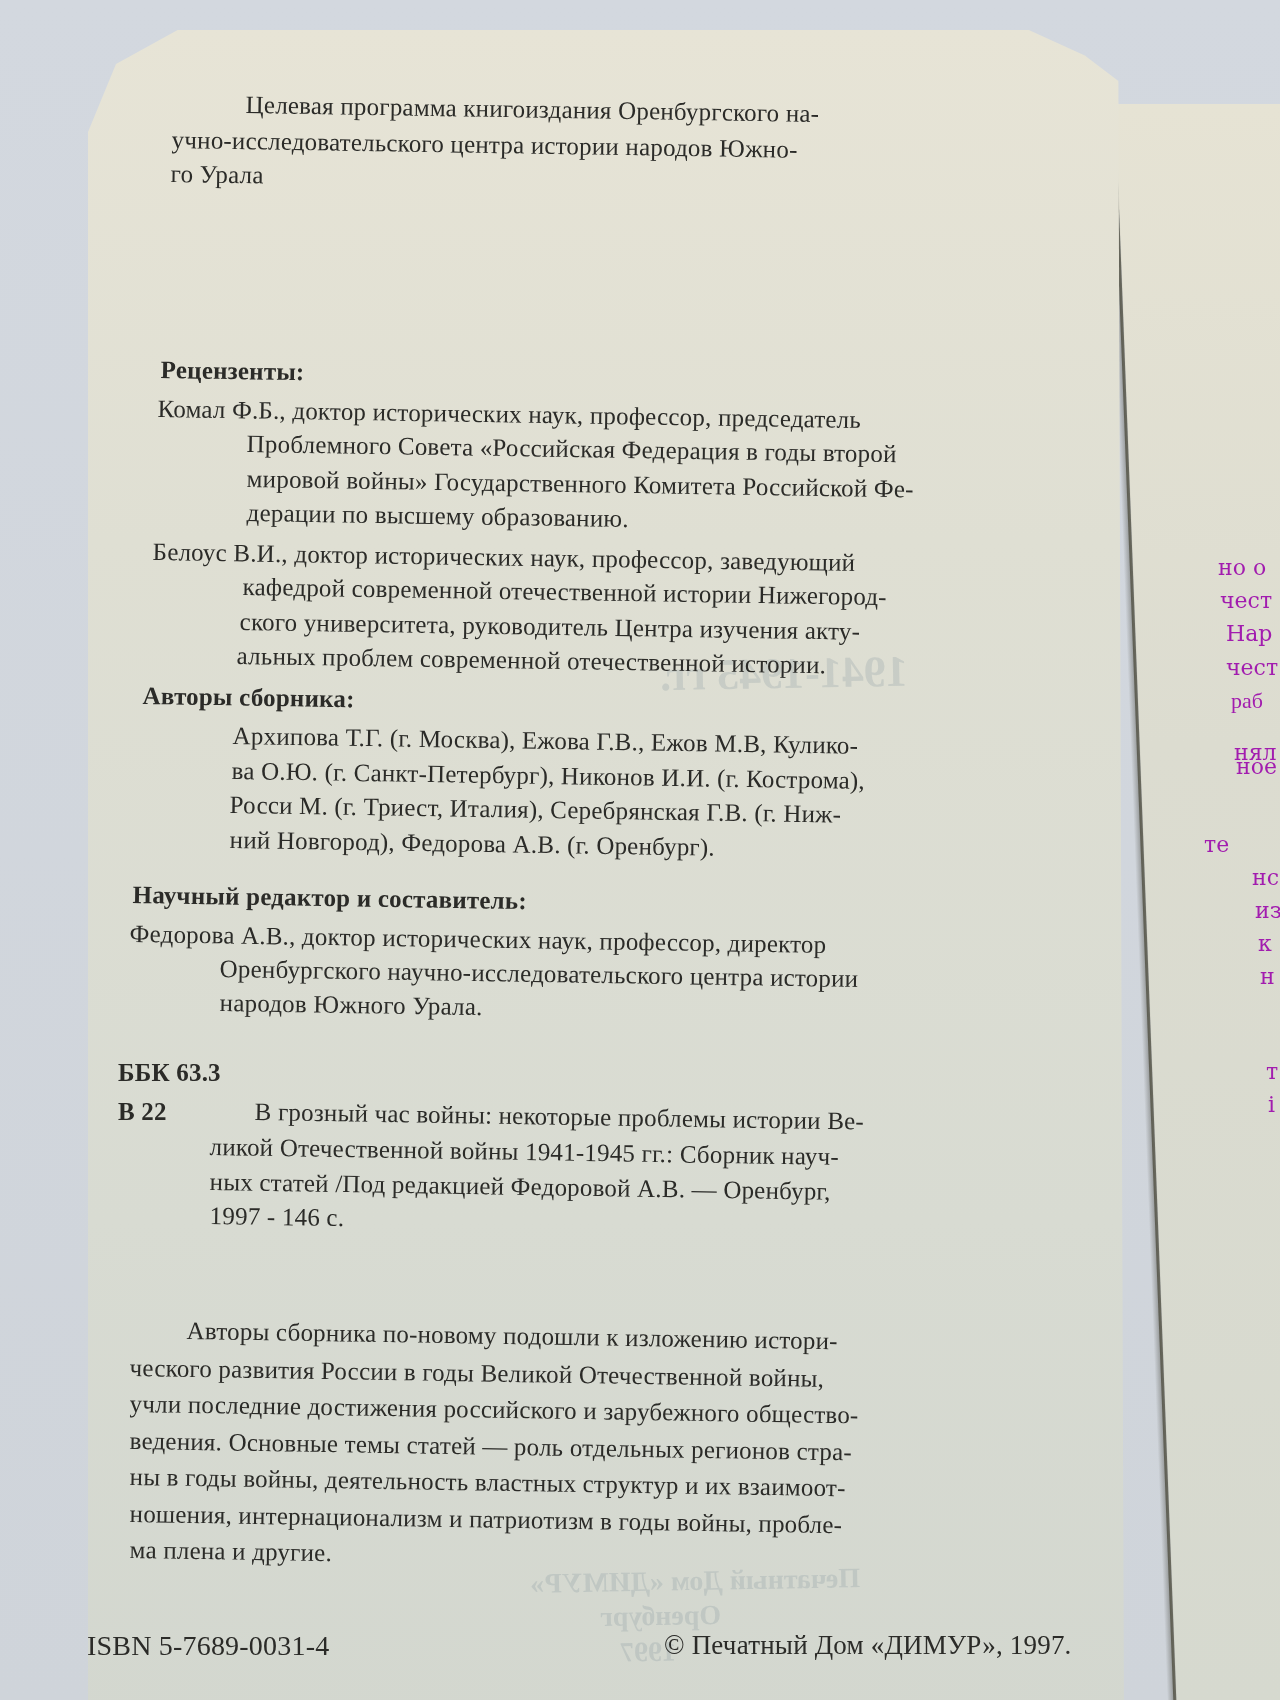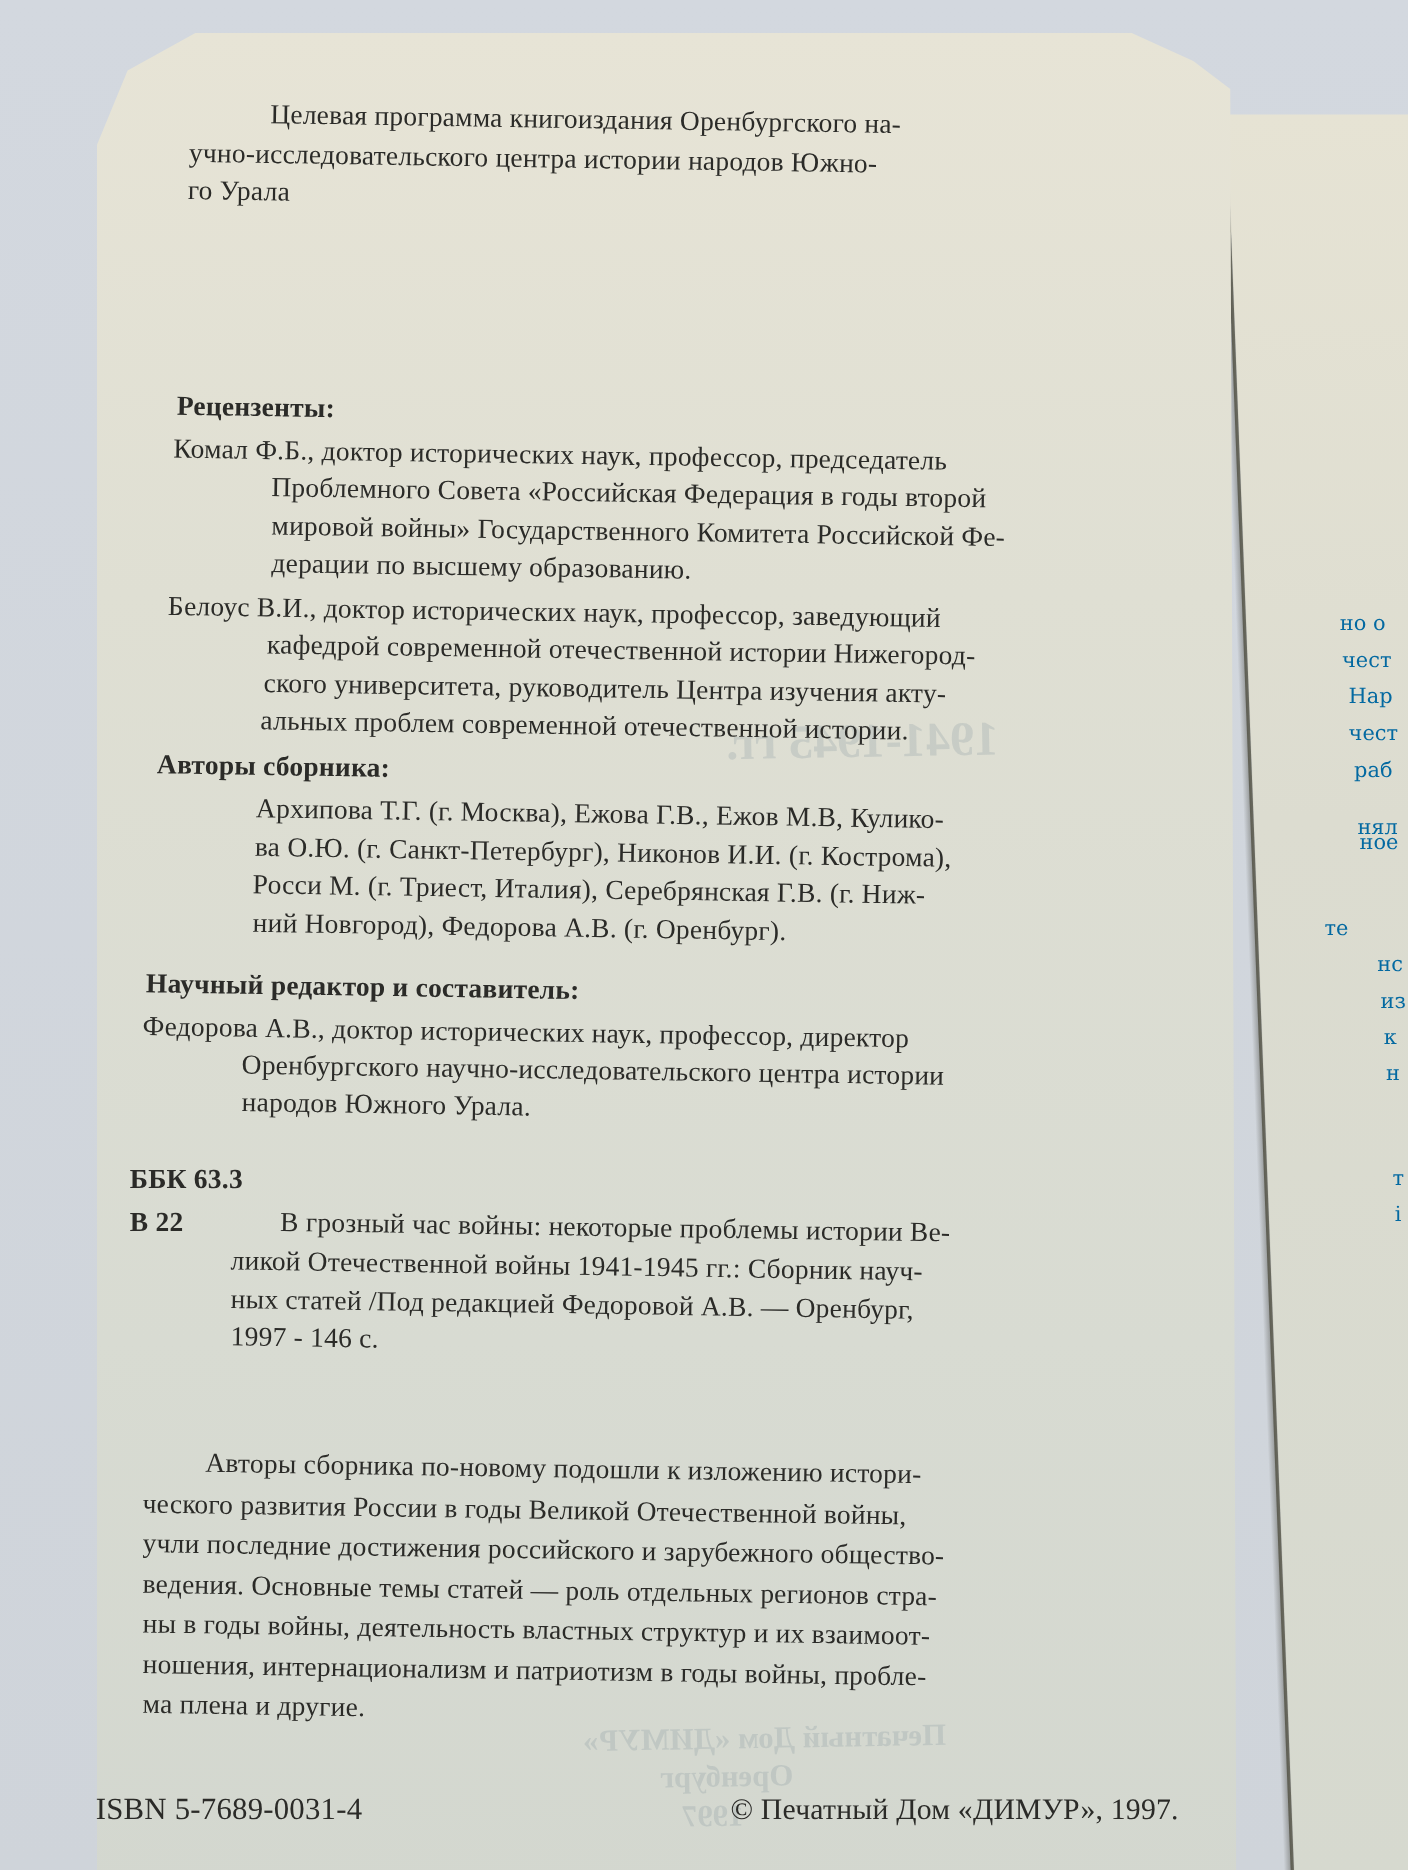--- a/index.html
+++ b/index.html
@@ -28,35 +28,35 @@
       background:linear-gradient(90deg,rgba(0,0,0,0) 0%,rgba(60,60,50,.35) 60%,rgba(0,0,0,0) 100%);
       transform:skewX(2.2deg); transform-origin:top left;
     }
 
     .txt { position:absolute; color:#2b2b28; font-size:25px; line-height:35px; white-space:nowrap; letter-spacing:0.2px; }
     .bold { font-weight:bold; }
     .rot { transform:rotate(0.9deg); transform-origin:left top; }
 
     .ghost { position:absolute; color:rgba(90,110,130,.16); font-weight:bold; white-space:nowrap; }
 
-    .right-frag { position:absolute; color:#0369a1; font-family:"DejaVu Serif", serif; font-size:19px; line-height:33px; white-space:nowrap; }
+    .right-frag { position:absolute; color:#a21caf; font-family:"DejaVu Serif", serif; font-size:22px; line-height:33px; white-space:nowrap; }
   </style>
 </head>
 <body>
 
 <div class="backdrop"></div>
 
 <div class="page-right"></div>
 <div class="spine-shadow"></div>
 <div>
   <div class="right-frag" style="left:1218px;top:551px;">но о</div>
   <div class="right-frag" style="left:1220px;top:584px;">чест</div>
   <div class="right-frag" style="left:1226px;top:617px;">Нар</div>
   <div class="right-frag" style="left:1226px;top:651px;">чест</div>
-  <div class="right-frag" style="left:1231px;top:684px;">раб</div>
+  <div class="right-frag" style="left:1231px;top:684px;font-family:Liberation Serif, serif;">раб</div>
   <div class="right-frag" style="left:1234px;top:736px;">нял</div>
   <div class="right-frag" style="left:1236px;top:750px;">ное</div>
   <div class="right-frag" style="left:1204px;top:828px;">те</div>
   <div class="right-frag" style="left:1252px;top:861px;">нс</div>
   <div class="right-frag" style="left:1255px;top:894px;">из</div>
   <div class="right-frag" style="left:1258px;top:927px;">к</div>
   <div class="right-frag" style="left:1260px;top:960px;">н</div>
   <div class="right-frag" style="left:1266px;top:1055px;">т</div>
   <div class="right-frag" style="left:1268px;top:1088px;">i</div>
 </div>

